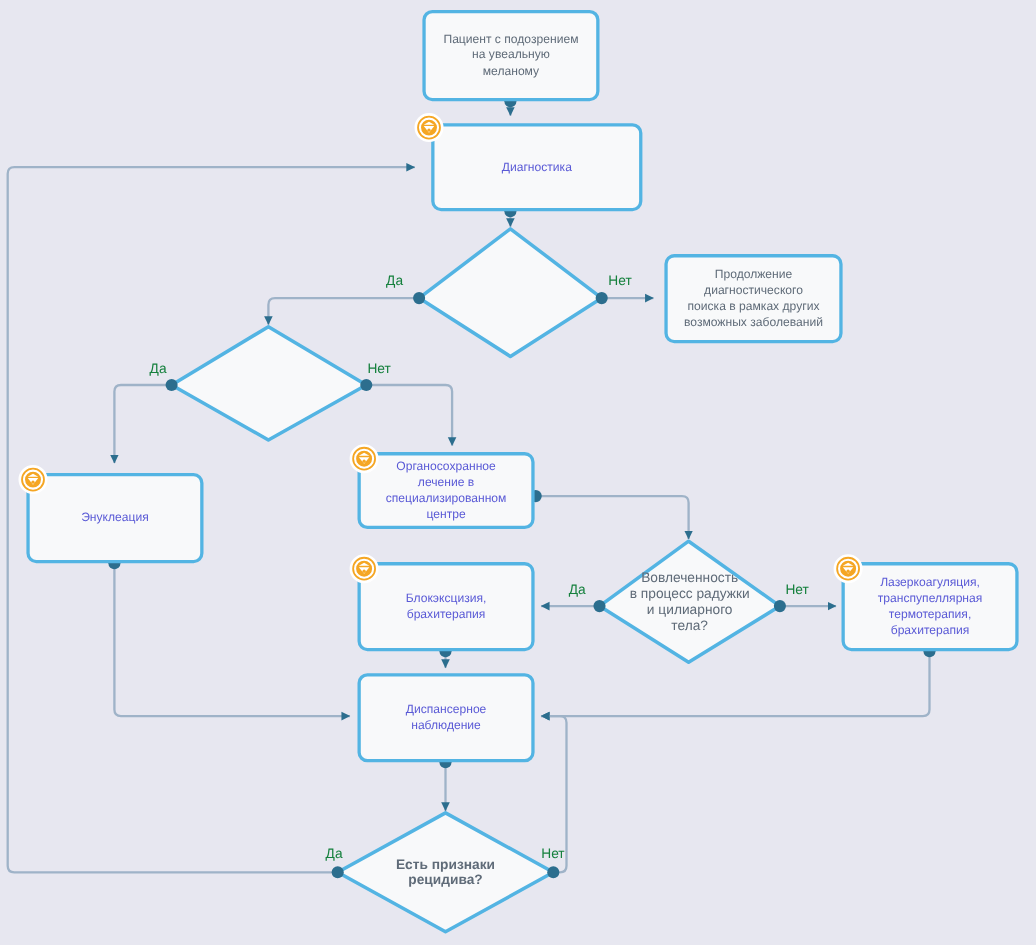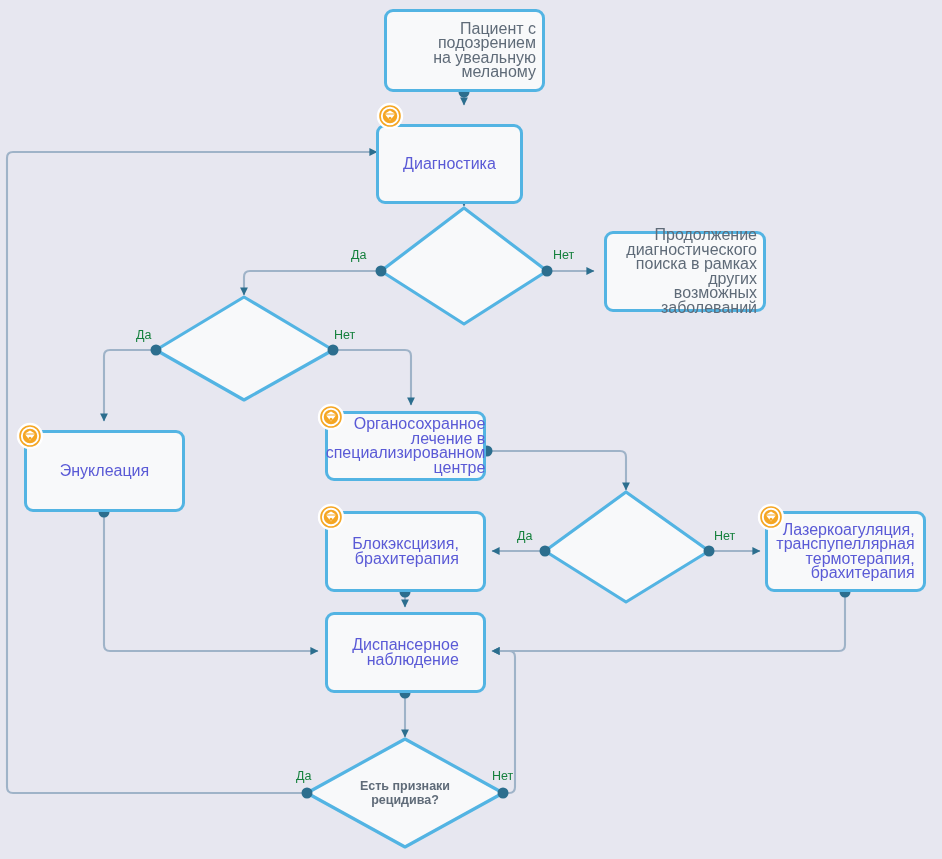--- a/index.html
+++ b/index.html
@@ -28,26 +28,25 @@
     align-items: center;
     justify-content: center;
     text-align: center;
   }
   .node-box {
     background: #f8f9fa;
     border: 3px solid #53b4e3;
     border-radius: 9px;
   }
   .node-label {
-    font-size: 16px;
+    font-size: 11px;
     line-height: 14.5px;
     color: #5f6b78;
     padding: 2px 6px;
     white-space: pre-line;
-    text-align: right;
   }
   .node-label.link {
     color: #5a5ad6;
   }
   .diamond-wrap {
     position: absolute;
   }
   .diamond-text {
     position: absolute;
     left: 0; top: 0;
@@ -144,21 +143,21 @@
       <circle cx="503" cy="793" r="5.5"></circle>
     </g>
   </svg>
 
   <div class="node node-box" style="left:384px; top:9px; width:161px; height:83px;">
     <div class="node-label">Пациент с подозрением
 на увеальную
 меланому</div>
   </div>
 
-  <div class="node node-box" style="left:376px; top:112px; width:147px; height:80px;margin-top:12px;">
+  <div class="node node-box" style="left:392px; top:112px; width:192px; height:80px;">
     <div class="node-label link">Диагностика</div>
   </div>
 
   <div class="node node-box" style="left:604px; top:231px; width:162px; height:81px;">
     <div class="node-label">Продолжение
 диагностического
 поиска в рамках других
 возможных заболеваний</div>
   </div>
 
@@ -185,20 +184,26 @@
 брахитерапия</div>
   </div>
 
   <div class="node node-box" style="left:325px; top:612px; width:161px; height:81px;">
     <div class="node-label link">Диспансерное
 наблюдение</div>
   </div>
 
 
 
+  <div class="diamond-wrap" style="left:545px; top:492px; width:164px; height:110px;">
+    <div class="diamond-text">Вовлеченность
+в процесс радужки
+и цилиарного
+тела?</div>
+  </div>
 
   <div class="diamond-wrap" style="left:307px; top:739px; width:196px; height:108px;font-weight:bold;">
     <div class="diamond-text">Есть признаки
 рецидива?</div>
   </div>
 
   <span class="edge-label" style="left:351px; top:248px;">Да</span>
   <span class="edge-label" style="left:553px; top:248px;">Нет</span>
   <span class="edge-label" style="left:136px; top:328px;">Да</span>
   <span class="edge-label" style="left:334px; top:328px;">Нет</span>

